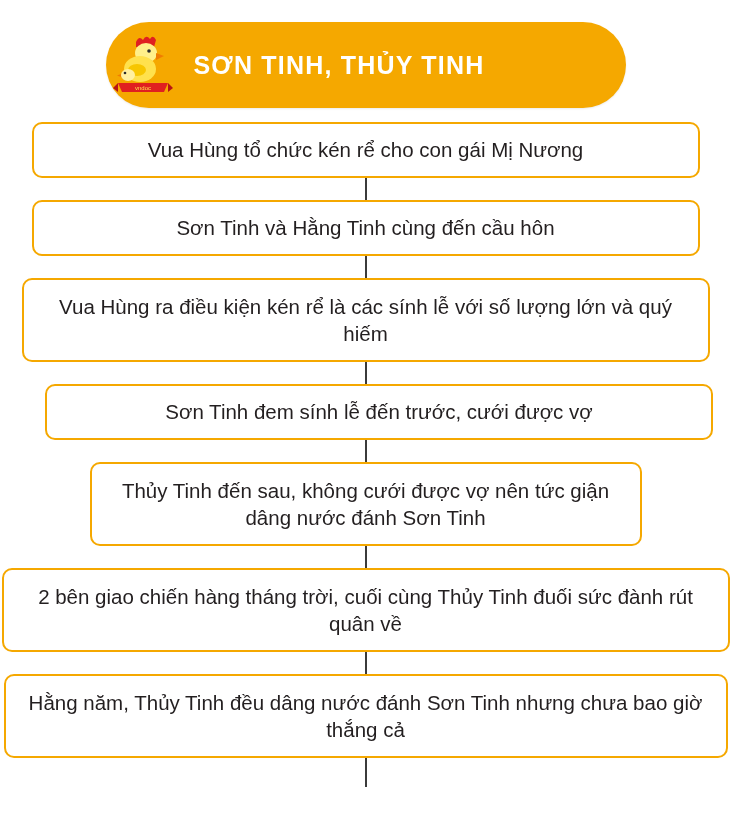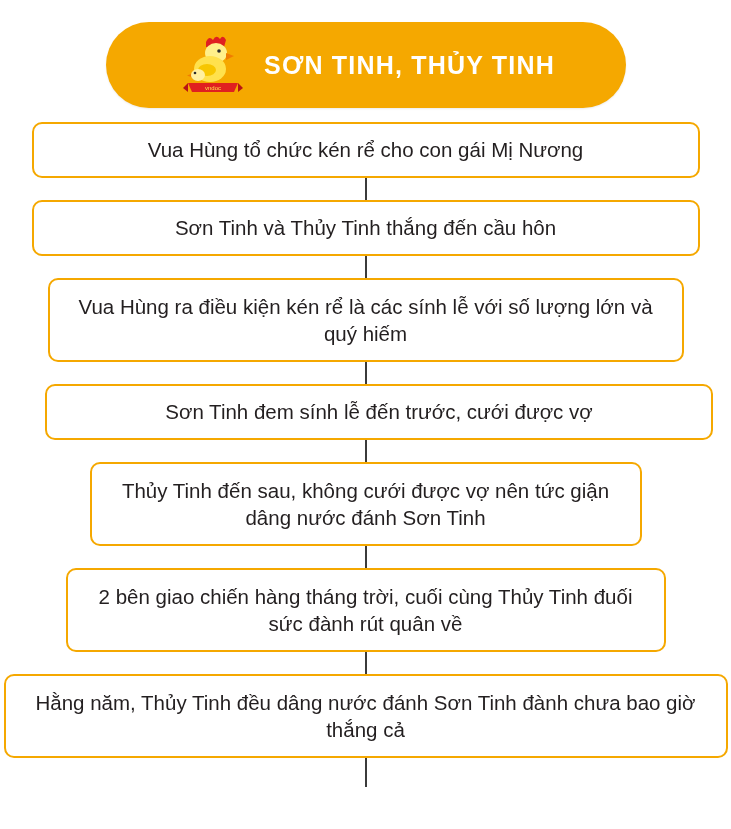--- a/index.html
+++ b/index.html
@@ -35,21 +35,21 @@
   .header-pill {
     position: relative;
     z-index: 2;
     margin: 22px auto 0 auto;
     width: 520px;
     height: 86px;
     background: #f5a800;
     border-radius: 43px;
     display: flex;
     align-items: center;
-    justify-content: center;
+    justify-content: flex-start;
     gap: 14px;
     box-shadow: 0 1px 2px rgba(0,0,0,0.08);
   }
 
   .header-logo {
     width: 74px;
     height: 74px;
     flex: 0 0 74px;
     position: relative;
   }
@@ -89,24 +89,24 @@
   }
 
   .step-text {
     display: block;
     width: 100%;
   }
 
   
   .w1 { width: 668px; min-height: 56px; }
   .w2 { width: 668px; min-height: 56px; }
-  .w3 { width: 636px; min-height: 84px; }
+  .w3 { width: 688px; min-height: 84px; }
   .w4 { width: 668px; min-height: 56px; margin-left: 27px; }
   .w5 { width: 552px; min-height: 84px; }
-  .w6 { width: 600px; min-height: 84px; }
+  .w6 { width: 728px; min-height: 84px; }
   .w7 { width: 724px; min-height: 84px; margin-bottom: 0; }
 </style>
 </head>
 <body>
 
 <div class="flowchart">
 
   <div class="spine"></div>
 
   <div class="header-pill">
@@ -140,37 +140,37 @@
     <div class="header-title">SƠN TINH, THỦY TINH</div>
   </div>
 
   <div class="steps">
 
     <div class="step w1">
       <span class="step-text">Vua Hùng tổ chức kén rể cho con gái Mị Nương</span>
     </div>
 
     <div class="step w2">
-      <span class="step-text">Sơn Tinh và Thủy Tinh thắng đến cầu hôn</span>
+      <span class="step-text">Sơn Tinh và Hằng Tinh cùng đến cầu hôn</span>
     </div>
 
     <div class="step w3">
       <span class="step-text">Vua Hùng ra điều kiện kén rể là các sính lễ với số lượng lớn và quý hiếm</span>
     </div>
 
     <div class="step w4">
       <span class="step-text">Sơn Tinh đem sính lễ đến trước, cưới được vợ</span>
     </div>
 
     <div class="step w5">
       <span class="step-text">Thủy Tinh đến sau, không cưới được vợ nên tức giận dâng nước đánh Sơn Tinh</span>
     </div>
 
     <div class="step w6">
       <span class="step-text">2 bên giao chiến hàng tháng trời, cuối cùng Thủy Tinh đuối sức đành rút quân về</span>
     </div>
 
     <div class="step w7">
-      <span class="step-text">Hằng năm, Thủy Tinh đều dâng nước đánh Sơn Tinh đành chưa bao giờ thắng cả</span>
+      <span class="step-text">Hằng năm, Thủy Tinh đều dâng nước đánh Sơn Tinh nhưng chưa bao giờ thắng cả</span>
     </div>
 
   </div>
 </div>
 
 </body></html>

